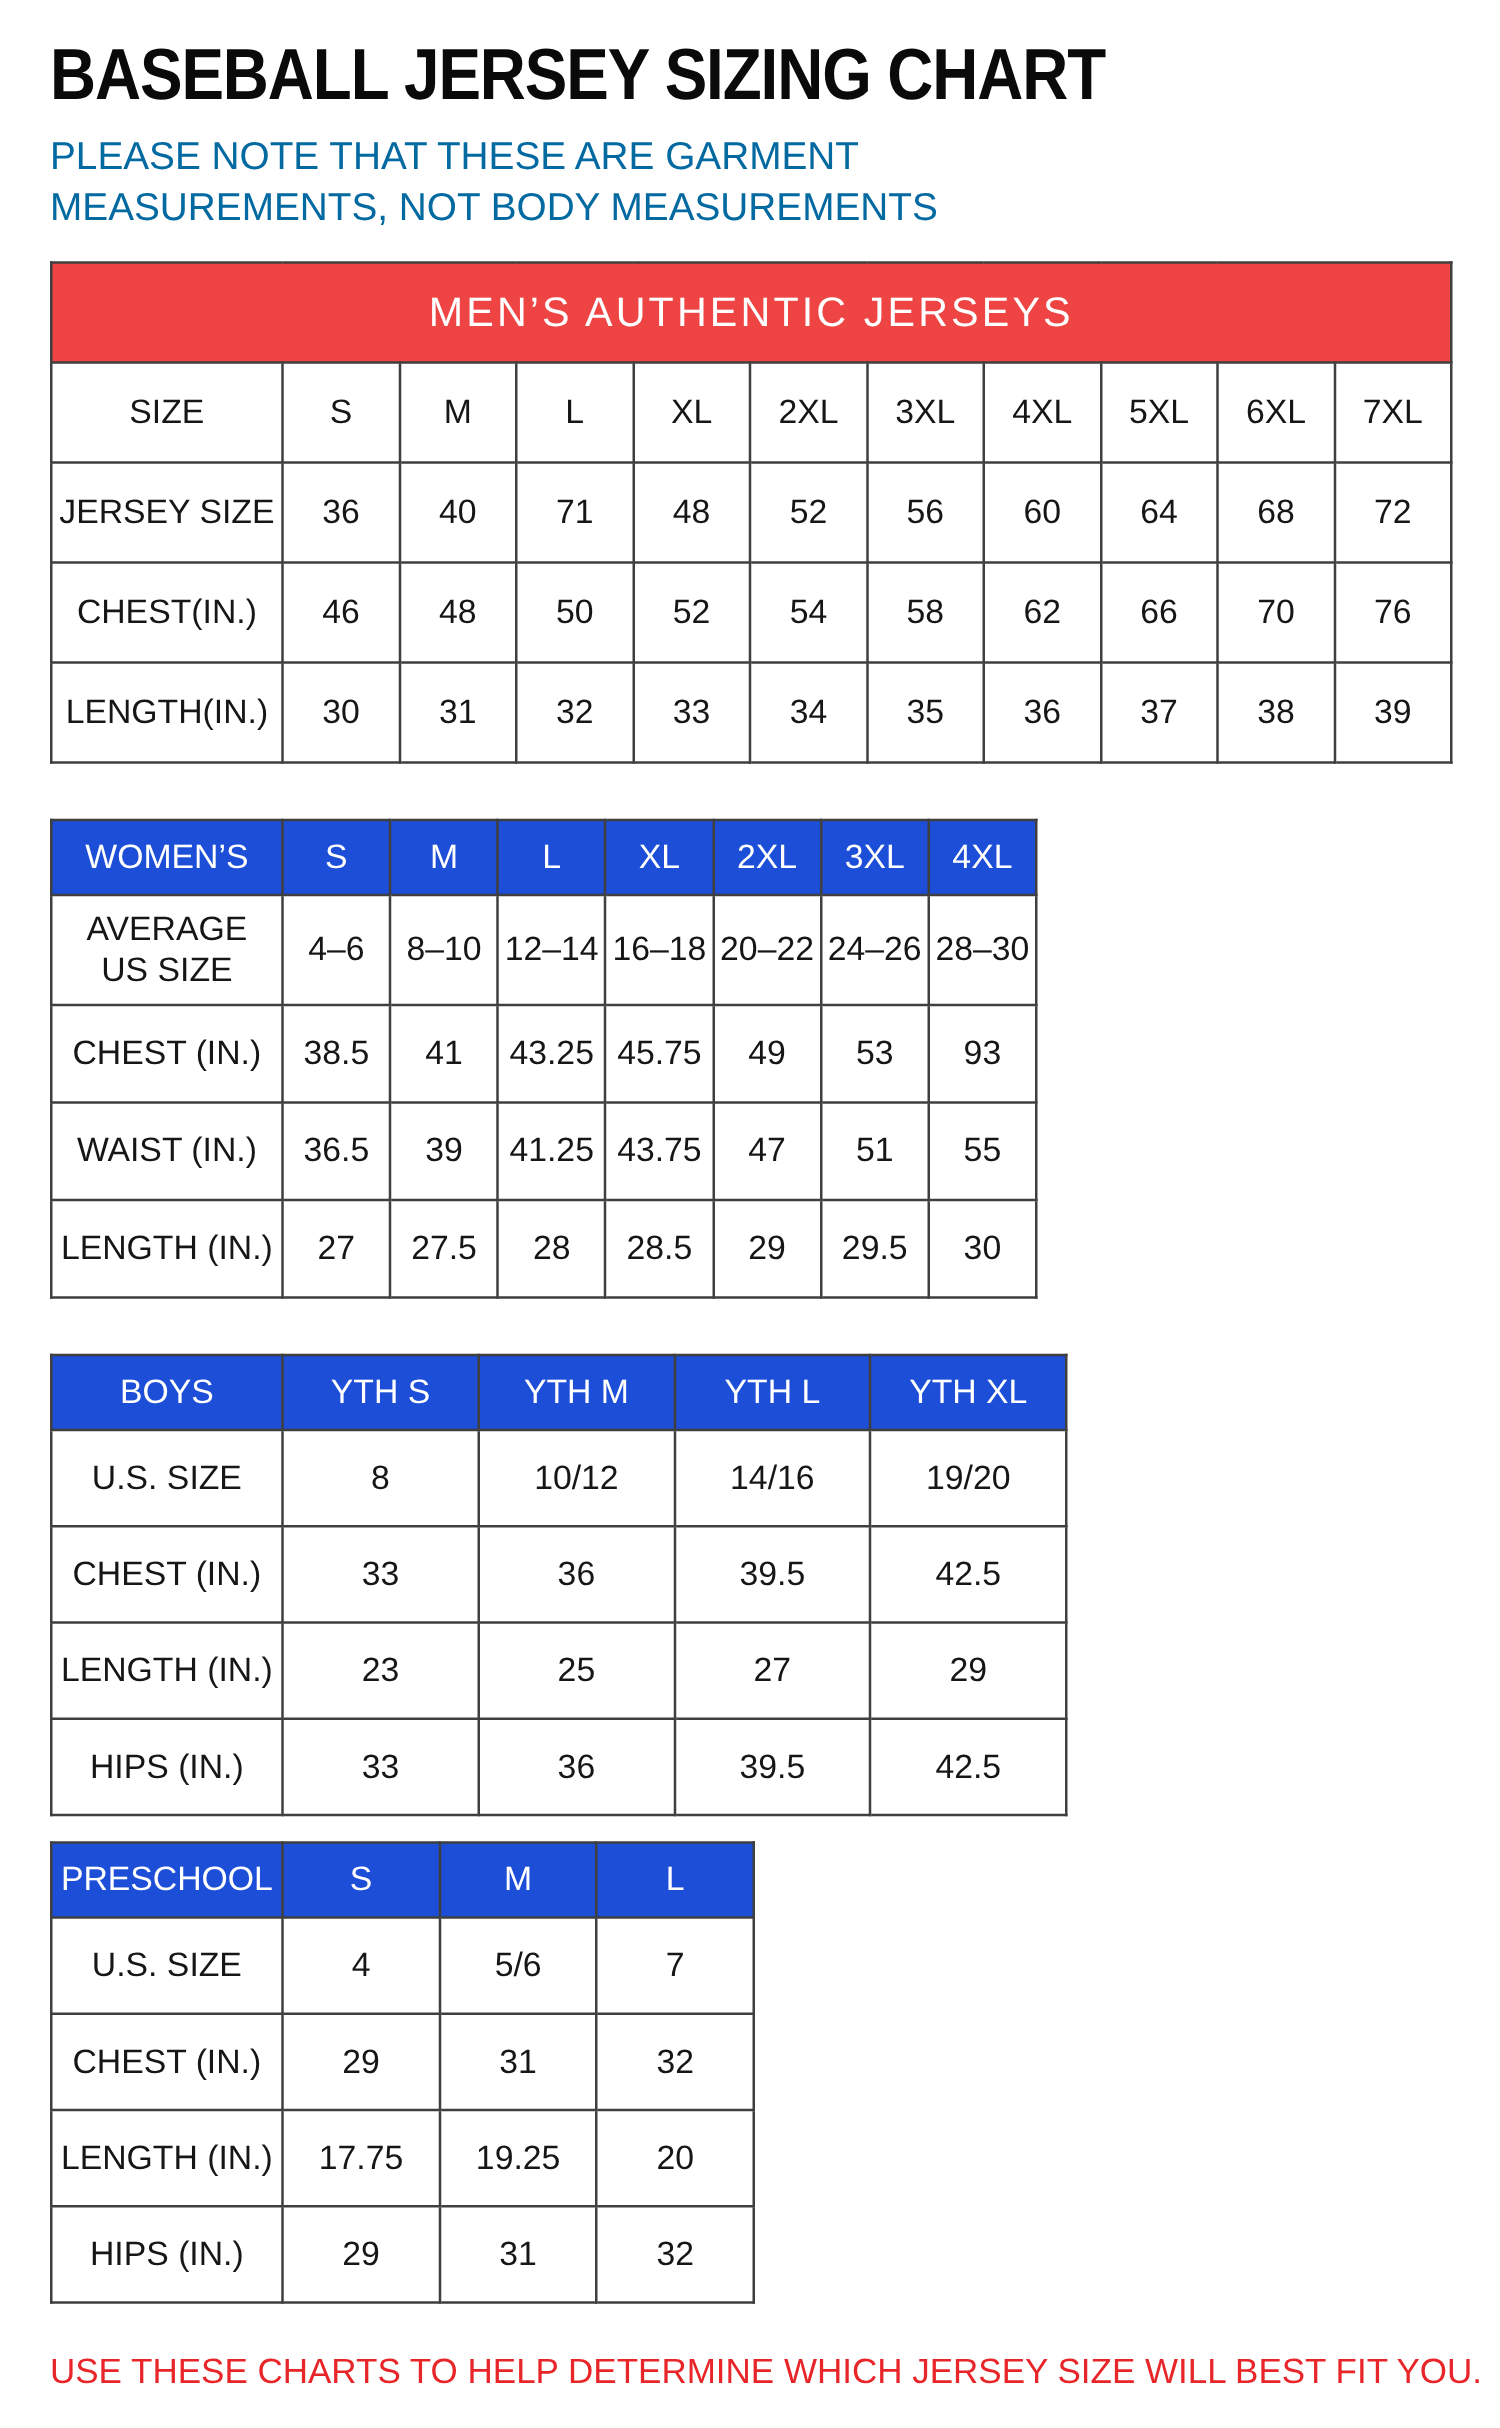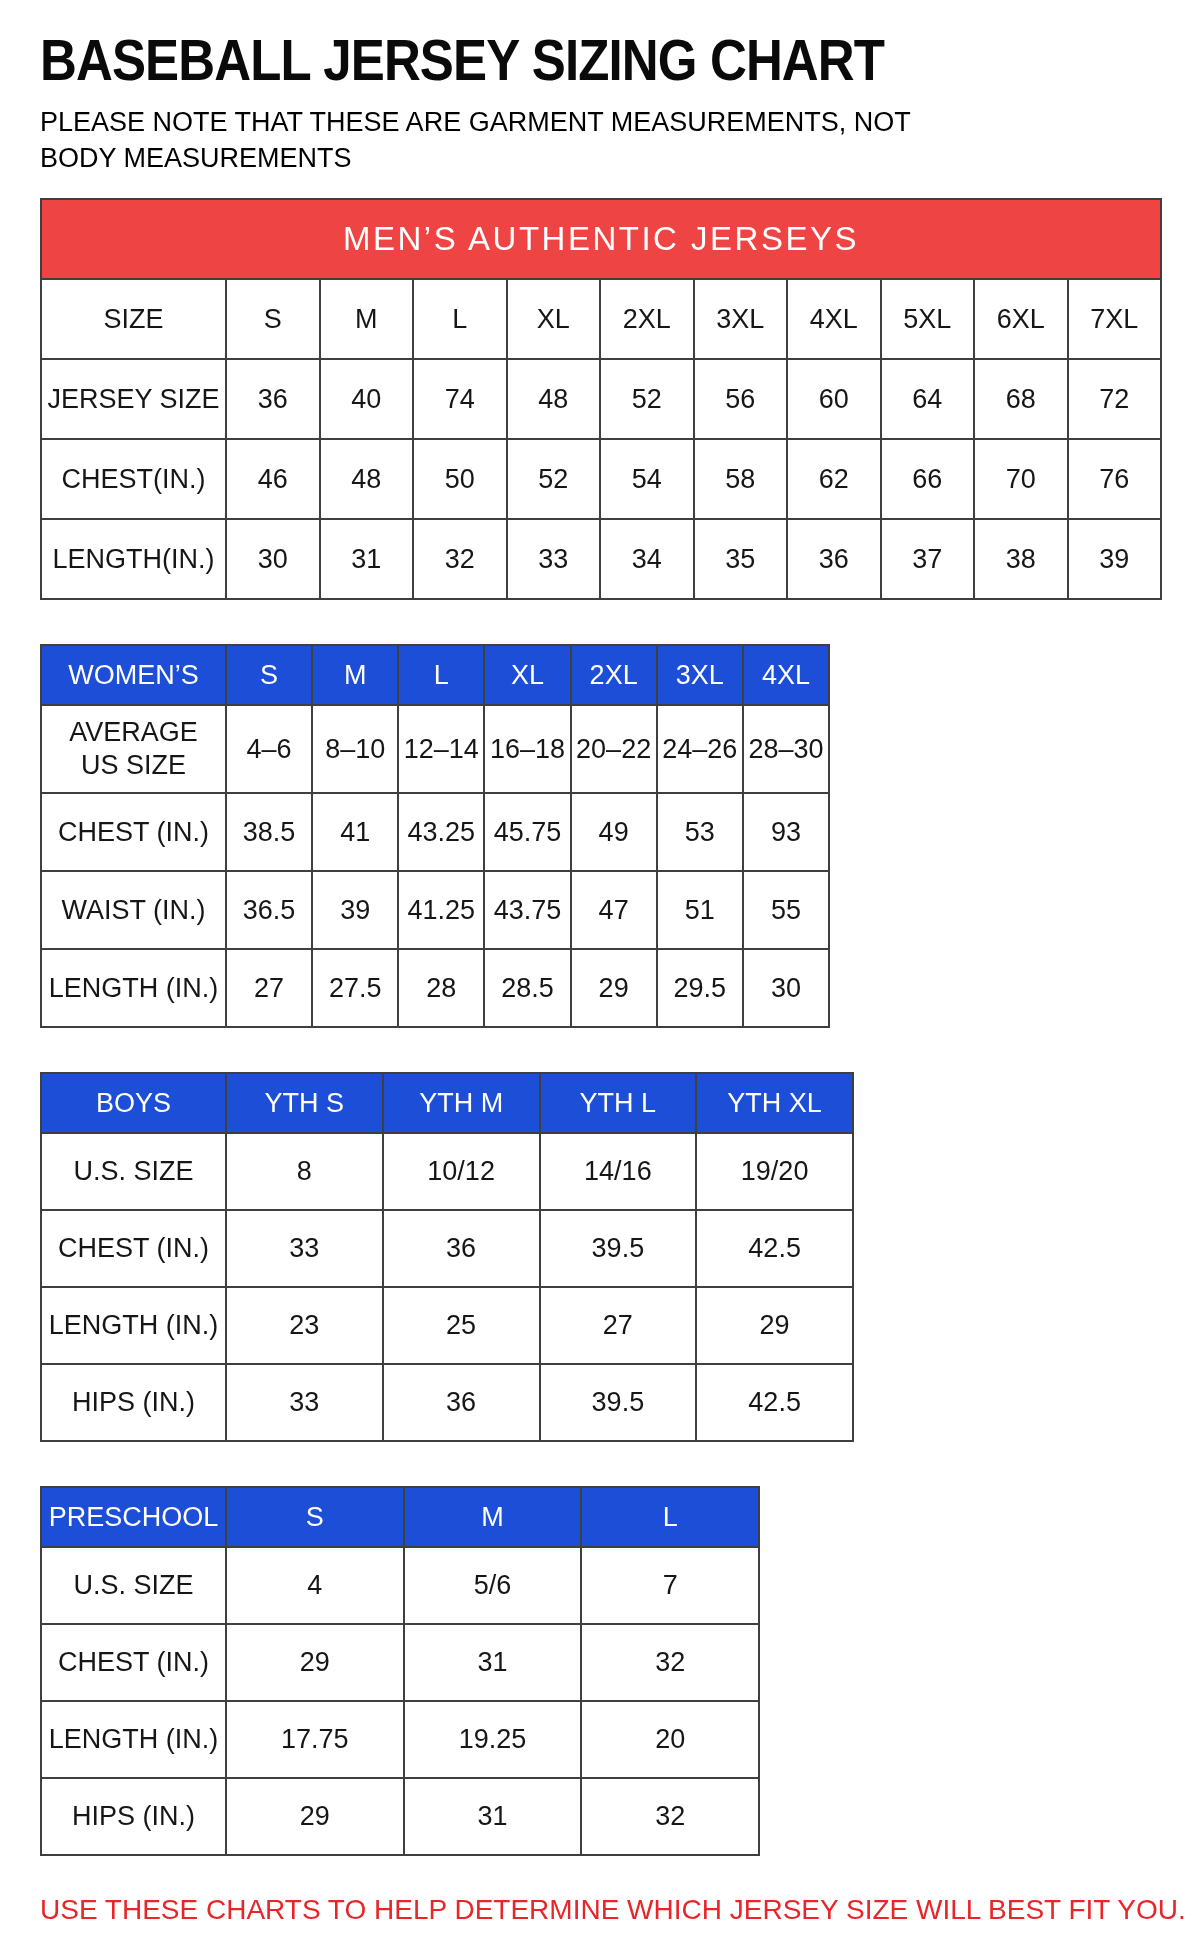--- a/index.html
+++ b/index.html
@@ -20,23 +20,23 @@
     letter-spacing: -1px;
     color: #0a0a0a;
     white-space: nowrap;
     transform: scaleX(0.88);
     transform-origin: left center;
   }
 
   .note {
     margin-top: 12px;
     max-width: 885px;
-    font-size: 27px;
+    font-size: 31px;
     line-height: 1.32;
-    color: #000000;
+    color: #0369a1;
   }
 
   table {
     border-collapse: collapse;
     table-layout: fixed;
   }
   td {
     border: 2px solid #3f3f3f;
     text-align: center;
     vertical-align: middle;
@@ -67,21 +67,21 @@
 
   .t-womens { width: 790px; margin-top: 44px; }
   .t-womens td { height: 78px; }
   .t-womens tr.hrow td { height: 60px; }
   .t-womens tr.tall td { height: 88px; }
 
   .t-boys { width: 814px; margin-top: 44px; }
   .t-boys td { height: 77px; }
   .t-boys tr.hrow td { height: 60px; }
 
-  .t-preschool { width: 720px; margin-top: 44px; }
+  .t-preschool { width: 564px; margin-top: 20px; }
   .t-preschool td { height: 77px; }
   .t-preschool tr.hrow td { height: 60px; }
 
   .footer {
     margin-top: 38px;
     font-size: 28px;
     color: #e8262a;
     white-space: nowrap;
   }
 </style>
@@ -114,21 +114,21 @@
         <td>3XL</td>
         <td>4XL</td>
         <td>5XL</td>
         <td>6XL</td>
         <td>7XL</td>
       </tr>
       <tr>
         <td class="lbl">JERSEY SIZE</td>
         <td>36</td>
         <td>40</td>
-        <td>74</td>
+        <td>71</td>
         <td>48</td>
         <td>52</td>
         <td>56</td>
         <td>60</td>
         <td>64</td>
         <td>68</td>
         <td>72</td>
       </tr>
       <tr>
         <td class="lbl">CHEST(IN.)</td>

